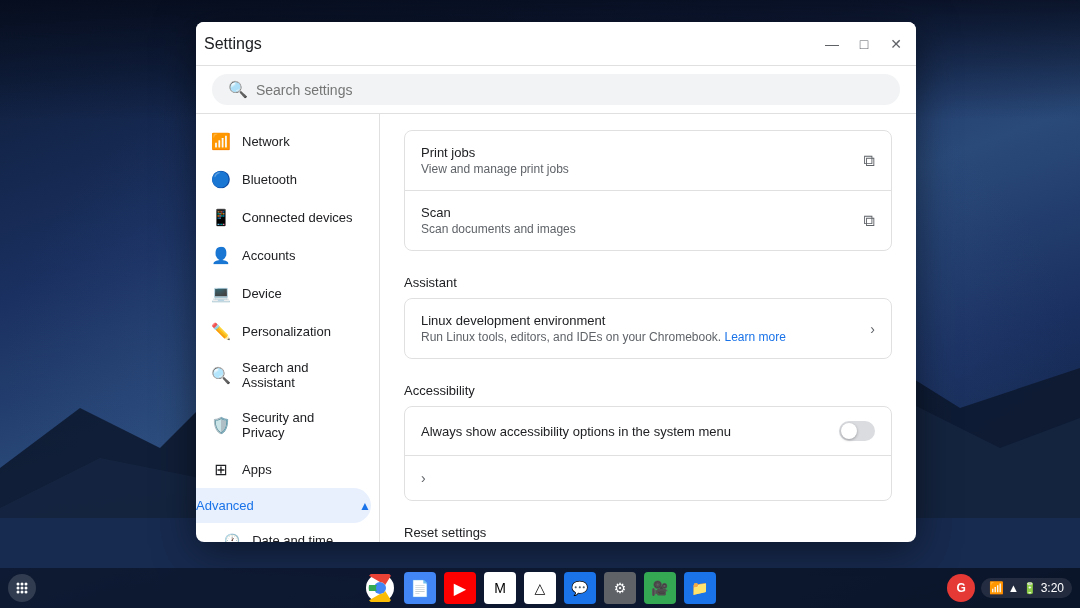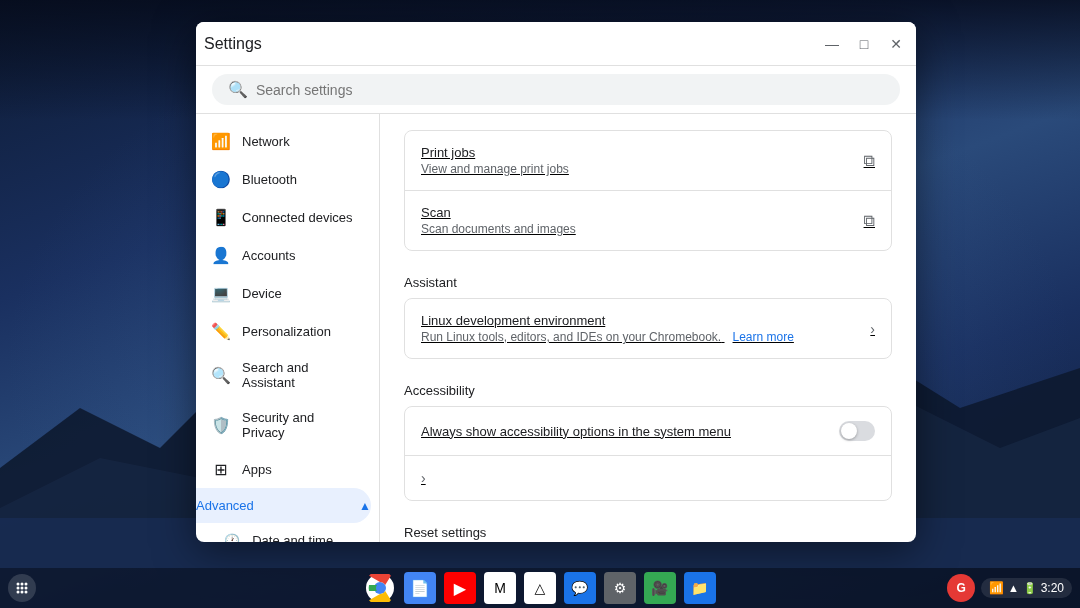--- a/index.html
+++ b/index.html
@@ -248,21 +248,20 @@
       color: #202124;
       margin-bottom: 8px;
     }
 
     
     .card {
       border: 1px solid #e0e0e0;
       border-radius: 8px;
       overflow: hidden;
       margin-bottom: 16px;
-      text-decoration: underline;
     }
     .card-item {
       display: flex;
       align-items: center;
       justify-content: space-between;
       padding: 14px 16px;
       border-bottom: 1px solid #e0e0e0;
       cursor: pointer;
     }
     .card-item:last-child { border-bottom: none; }
@@ -311,21 +310,20 @@
       left: 2px;
       box-shadow: 0 1px 3px rgba(0,0,0,0.3);
       transition: left 0.2s;
     }
 
     
     .learn-more {
       color: #1a73e8;
       text-decoration: none;
       font-size: 12px;
-      margin-left: 8px;
     }
   </style>
 </head>
 <body>
 
 <div class="desktop-bg">
 
   <svg style="position:absolute;bottom:40px;left:0;width:100%;height:280px;" viewBox="0 0 1080 280" preserveAspectRatio="none">
 
     <polygon points="0,280 0,180 80,120 160,160 240,80 320,140 400,60 480,130 560,40 640,100 720,50 800,110 880,70 960,120 1080,80 1080,280" fill="#0d1a30" opacity="0.9"></polygon>

